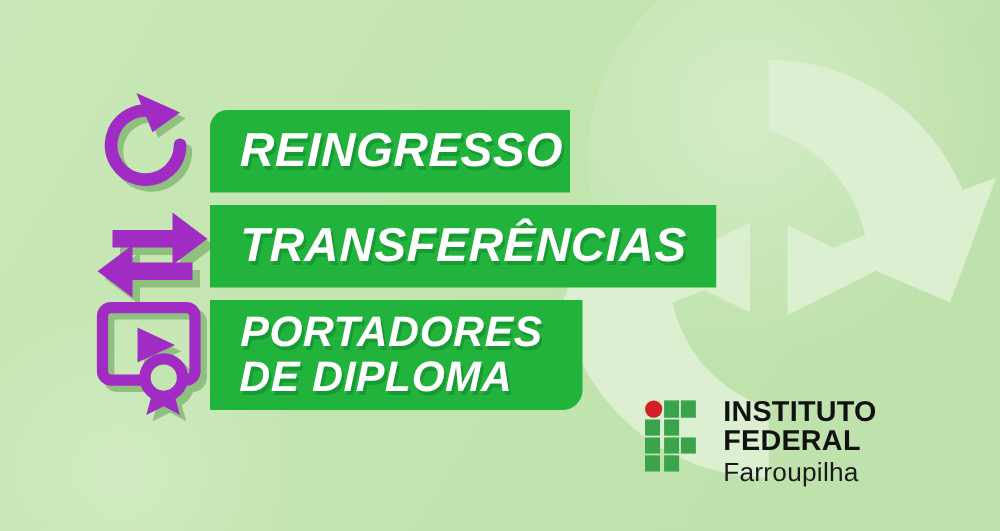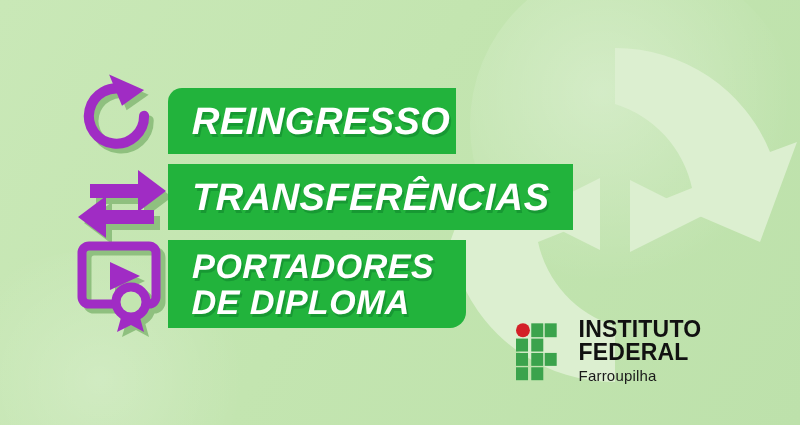--- a/index.html
+++ b/index.html
@@ -119,21 +119,21 @@
     align-items: center;
   }
   .banner-3 .banner-text { font-size: 34px; line-height: 1.06; }
 
   
   .logo {
     position: absolute;
     left: 516px;
     top: 318px;
     display: flex;
-    align-items: flex-end;
+    align-items: flex-start;
     gap: 20px;
   }
   .logo-mark {
     width: 46px;
     height: 62px;
     display: block;
   }
   .logo-text {
     display: flex;
     flex-direction: column;
@@ -143,21 +143,21 @@
   .logo-title {
     font-family: "Liberation Sans", sans-serif;
     font-weight: bold;
     font-size: 23px;
     letter-spacing: 0.2px;
     color: #111111;
   }
   .logo-sub {
     font-family: "Liberation Sans", sans-serif;
     font-weight: normal;
-    font-size: 15px;
+    font-size: 21px;
     color: #1a1a1a;
     margin-top: 4px;
     letter-spacing: 0.2px;
   }
 </style>
 </head>
 <body>
 
 <div class="banner-canvas">
 

